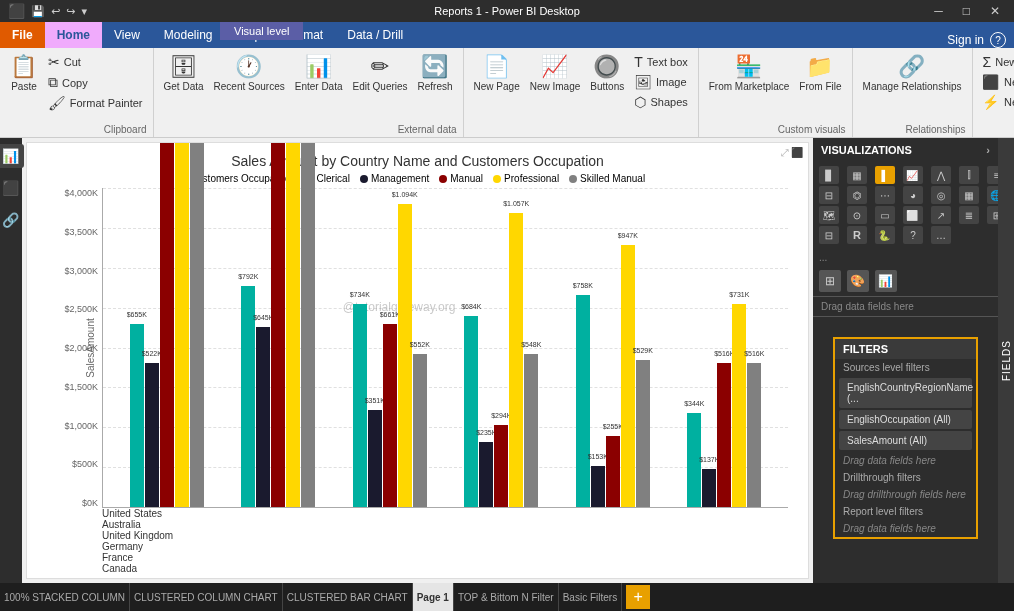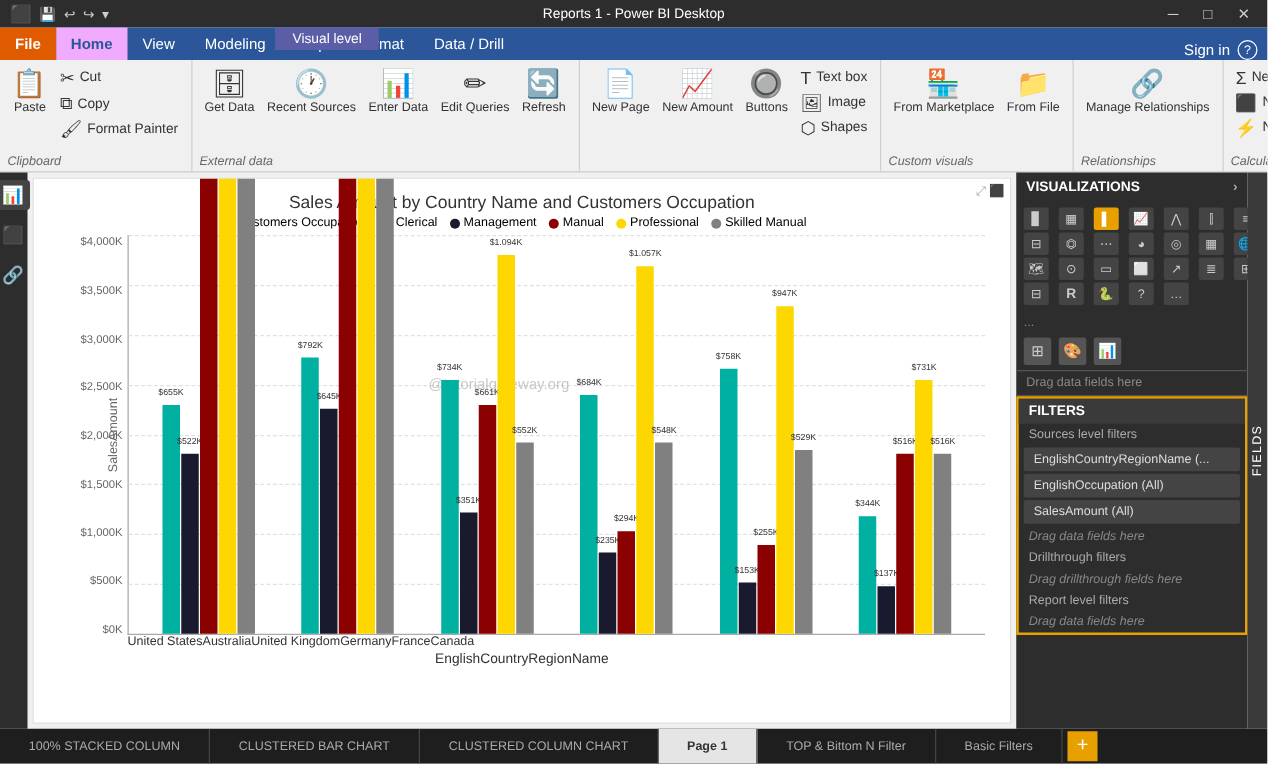--- a/index.html
+++ b/index.html
@@ -63,23 +63,22 @@
       display: flex;
       align-items: flex-start;
       gap: 2px;
       flex: 1;
     }
     .ribbon-group-label {
       font-size: 10px;
       color: #666;
       margin-top: auto;
       padding-bottom: 2px;
-      text-align: left;
+      text-align: right;
       width: 100%;
-      font-style: italic;
     }
     .ribbon-btn {
       display: flex;
       flex-direction: column;
       align-items: center;
       cursor: pointer;
       padding: 2px 4px;
       border-radius: 3px;
       min-width: 36px;
     }
@@ -221,21 +220,21 @@
       font-size: 12px;
     }
     .drag-field-zone {
       color: #888;
       font-size: 10px;
       padding: 4px 8px;
       border-bottom: 1px solid #555;
     }
     .filters-section {
       border: 2px solid #e8a000;
-      margin: 0;
+      margin: 20px;
     }
     .filters-header {
       background: #3a3a3a;
       color: #fff;
       font-size: 11px;
       font-weight: bold;
       padding: 4px 8px;
     }
     .filter-subsection-label {
       color: #aaa;
@@ -278,21 +277,21 @@
     
     .status-bar {
       height: 28px;
       background: #1e1e1e;
       display: flex;
       align-items: center;
       gap: 0;
       overflow: hidden;
     }
     .page-tab {
-      padding: 4px 23px;
+      padding: 4px 4px;
       font-size: 10px;
       color: #aaa;
       cursor: pointer;
       border-right: 1px solid #444;
       white-space: nowrap;
       height: 100%;
       display: flex;
       align-items: center;
     }
     .page-tab.active { background: #e5e5e5; color: #333; font-weight: bold; }
@@ -421,21 +420,21 @@
   </div>
 
   <div class="ribbon-group">
     <div class="ribbon-group-content">
       <div class="ribbon-btn">
         <span class="icon">📄</span>
         <span class="label">New Page</span>
       </div>
       <div class="ribbon-btn">
         <span class="icon">📈</span>
-        <span class="label">New Amount</span>
+        <span class="label">New Image</span>
       </div>
       <div class="ribbon-btn">
         <span class="icon">🔘</span>
         <span class="label">Buttons</span>
       </div>
       <div class="ribbon-col">
         <div class="ribbon-btn-small">
           <span class="icon-sm">T</span>
           <span>Text box</span>
         </div>
@@ -645,21 +644,21 @@
               <div style="width: 14px; height: 203px; background: rgb(255, 215, 0); position: relative; cursor: pointer;">
                 <span style="position: absolute; top: -13px; left: 50%; transform: translateX(-50%); font-size: 7px; color: rgb(51, 51, 51); white-space: nowrap;">$731K</span>
               </div>
               <div style="width: 14px; height: 144px; background: rgb(128, 128, 128); position: relative; cursor: pointer;">
                 <span style="position: absolute; top: -13px; left: 50%; transform: translateX(-50%); font-size: 7px; color: rgb(51, 51, 51); white-space: nowrap;">$516K</span>
               </div>
             </div>
           </div>
       </div>
     </div>
-    <div style="display:flex; justify-content:flex-start; font-size:10px; color:#333; margin-left:75px; margin-right:20px;">
+    <div style="display:flex; justify-content:flex-start; font-size:10px; color:#333; margin-left:75px; margin-right:20px;flex-direction:column;">
       <span>United States</span>
       <span>Australia</span>
       <span>United Kingdom</span>
       <span>Germany</span>
       <span>France</span>
       <span>Canada</span>
     </div>
     <div class="x-axis-label">EnglishCountryRegionName</div>
   </div>
 
@@ -725,24 +724,24 @@
   <div class="fields-sidebar">
     <span class="fields-label">FIELDS</span>
   </div>
 </div>
 
 <div class="status-bar">
   <div class="page-tab">
     <span>100% STACKED COLUMN</span>
   </div>
   <div class="page-tab">
+    <span>CLUSTERED COLUMN CHART</span>
+  </div>
+  <div class="page-tab">
     <span>CLUSTERED BAR CHART</span>
-  </div>
-  <div class="page-tab">
-    <span>CLUSTERED COLUMN CHART</span>
   </div>
   <div class="page-tab active">
     <span>Page 1</span>
   </div>
   <div class="page-tab">
     <span>TOP &amp; Bittom N Filter</span>
   </div>
   <div class="page-tab">
     <span>Basic Filters</span>
   </div>

